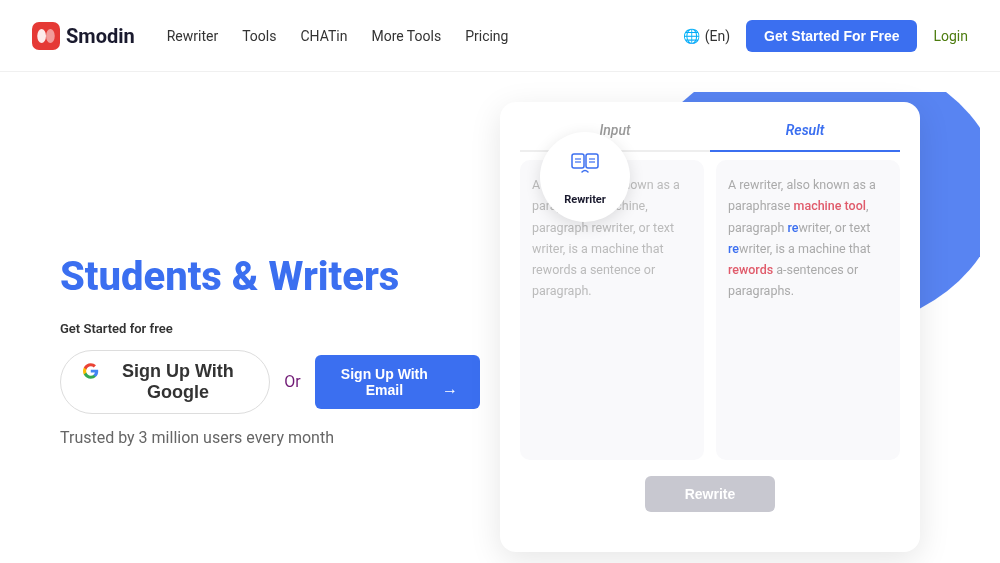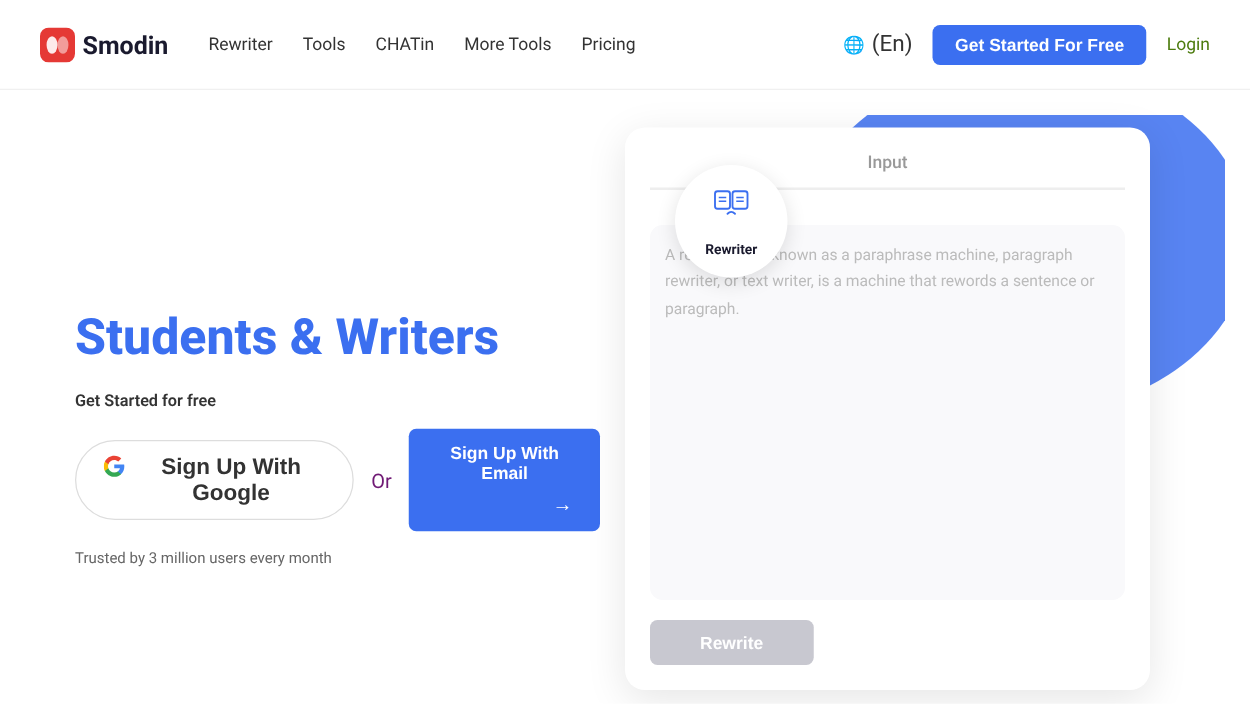--- a/index.html
+++ b/index.html
@@ -140,27 +140,26 @@
       align-items: flex-end;
       gap: 10px;
       background: #3b6ff0;
       color: #fff;
       border: none;
       border-radius: 6px;
       padding: 11px 22px;
       font-size: 14px;
       font-weight: 600;
       cursor: pointer;
-      flex-direction: column;
     }
     .arrow-icon {
       font-size: 16px;
     }
     .hero-trust {
-      font-size: 12px;
+      font-size: 16px;
       color: #666;
       margin-top: 2px;
     }
 
     
     .hero-right {
       flex: 1;
       position: relative;
       height: 100%;
       display: flex;
@@ -214,23 +213,24 @@
       background: #fff;
       border-radius: 16px;
       box-shadow: 0 8px 32px rgba(0,0,0,0.10);
       overflow: hidden;
       z-index: 8;
       padding: 20px;
     }
     .demo-card-header {
       display: flex;
       gap: 0;
-      margin-bottom: 28px;
+      margin-bottom: 8px;
       border-bottom: 2px solid #eee;
       padding-bottom: 8px;
+      font-style: italic;
     }
     .demo-tab {
       flex: 1;
       text-align: center;
       font-size: 14px;
       font-weight: 500;
       color: #999;
       padding-bottom: 4px;
     }
     .demo-tab.active {
@@ -253,21 +253,21 @@
       color: #bbb;
       line-height: 1.7;
     }
     .demo-col.result-col {
       color: #aaa;
     }
     .highlight-red { color: #e05b6b; font-weight: 500; }
     .highlight-blue { color: #3b6ff0; font-weight: 500; }
     .demo-footer {
       display: flex;
-      justify-content: flex-start;
+      justify-content: center;
       margin-top: 16px;
     }
     .rewrite-btn {
       background: #c8c8d0;
       color: #fff;
       border: none;
       border-radius: 6px;
       padding: 10px 40px;
       font-size: 14px;
       font-weight: 600;
@@ -291,21 +291,21 @@
     <a class="nav-link">Tools</a>
     <a class="nav-link">CHATin</a>
     <a class="nav-link">More Tools</a>
     <a class="nav-link">Pricing</a>
   </div>
   <div class="nav-right">
     <div class="nav-lang">
       <svg width="18" height="18" viewBox="0 0 18 18" fill="none">
         <text x="0" y="14" font-size="14" fill="#333">🌐</text>
       </svg>
-      <span style="font-size:18px;text-align:center;">(En)</span>
+      <span style="font-size:14px;text-align:center;">(En)</span>
     </div>
     <button class="nav-cta">Get Started For Free</button>
     <span class="nav-login">Login</span>
   </div>
 </nav>
 
 <section class="hero">
   <div class="hero-left">
     <h1 class="hero-title">
       <br>
@@ -349,24 +349,28 @@
           <line x1="20" y1="13" x2="26" y2="13" stroke="#3b6ff0" stroke-width="1.2"></line>
           <path d="M13 23 Q16 20 19 23" stroke="#3b6ff0" stroke-width="1.5" fill="none" stroke-linecap="round"></path>
         </svg>
       </span>
       <span class="rewriter-badge-label">Rewriter</span>
     </div>
 
     <div class="demo-card">
       <div class="demo-card-header">
         <div class="demo-tab">Input</div>
+        <div class="demo-tab active">Result</div>
       </div>
       <div class="demo-content">
         <div class="demo-col">
           <span>A rewriter, also known as a paraphrase machine, paragraph rewriter, or text writer, is a machine that rewords a sentence or paragraph.</span>
+        </div>
+        <div class="demo-col result-col">
+          A rewriter, also known as a paraphrase <span class="highlight-red">machine tool</span>, paragraph <span class="highlight-blue">re</span>writer, or text <span class="highlight-blue">re</span>writer, is a machine that <span class="highlight-red">rewords</span> a-sentences or paragraphs.
         </div>
       </div>
       <div class="demo-footer">
         <button class="rewrite-btn">Rewrite</button>
       </div>
     </div>
   </div>
 </section>
 
 </body></html>

